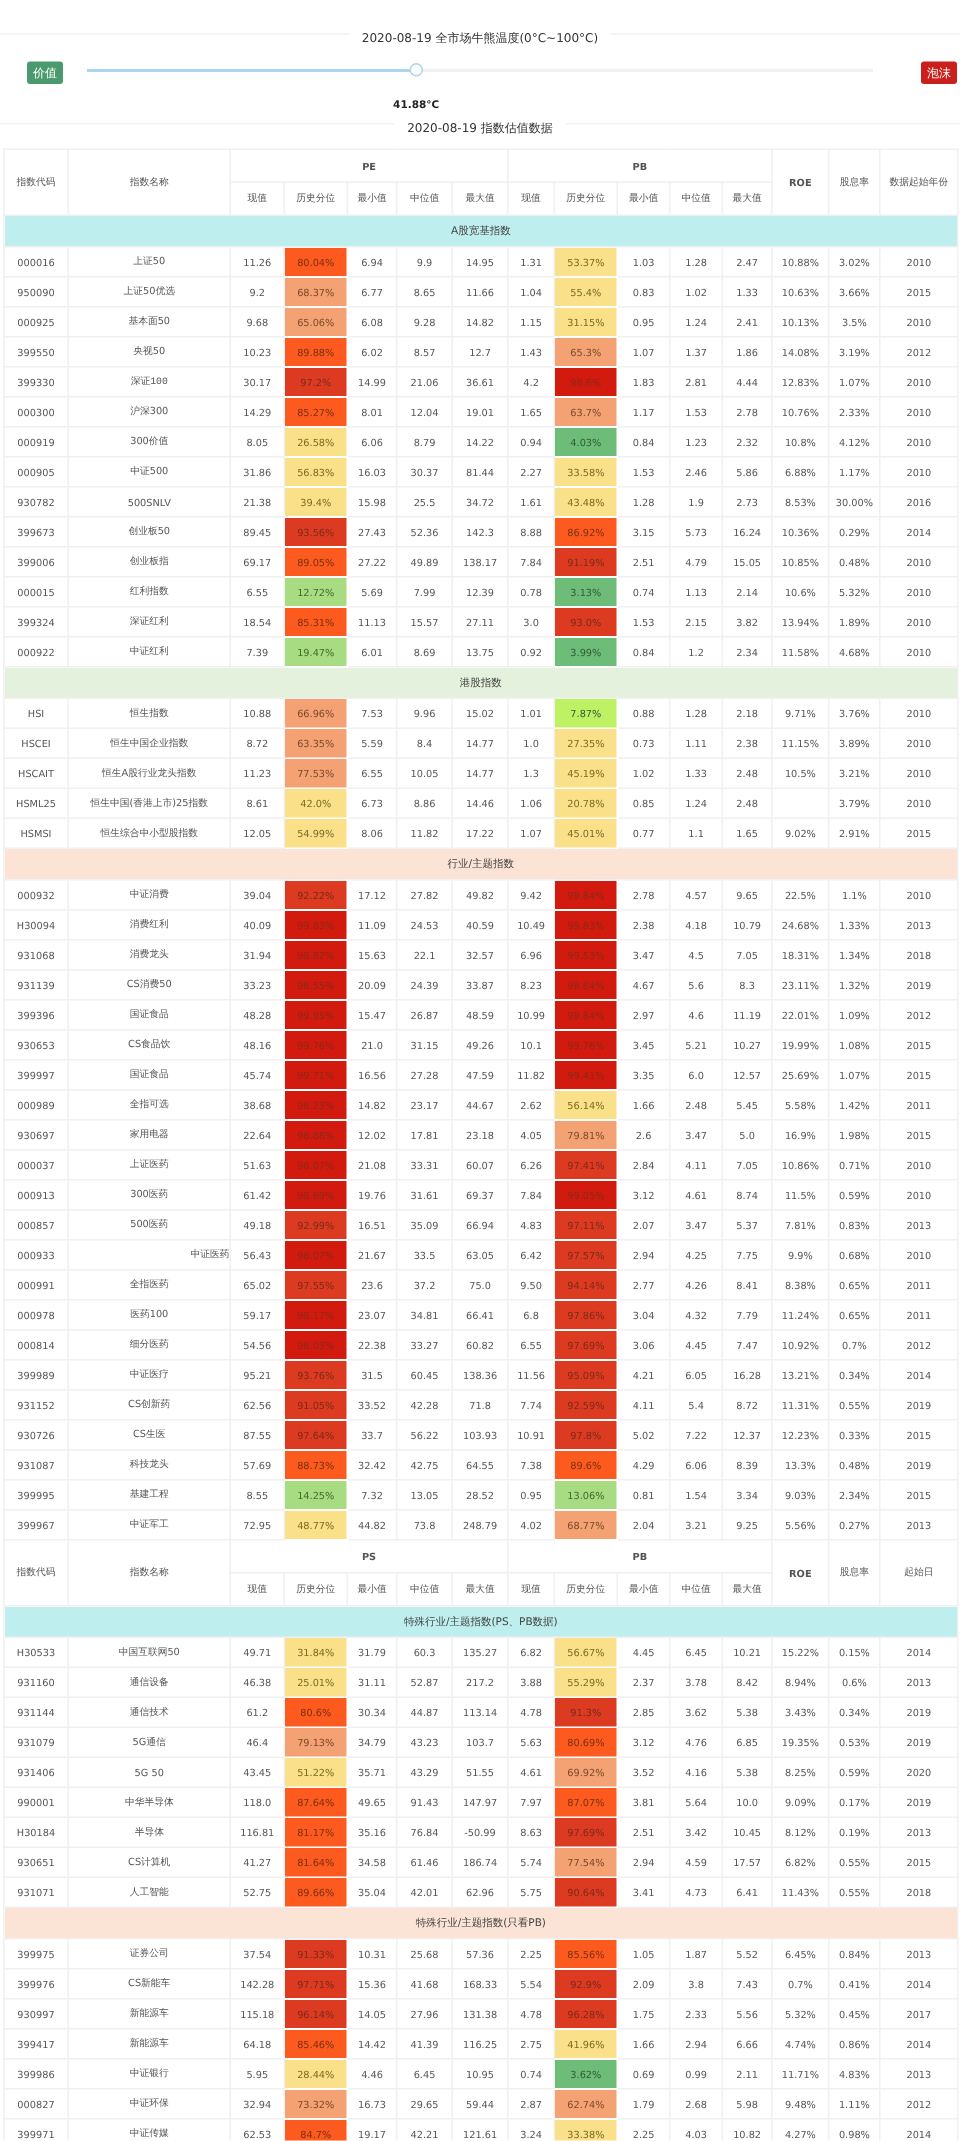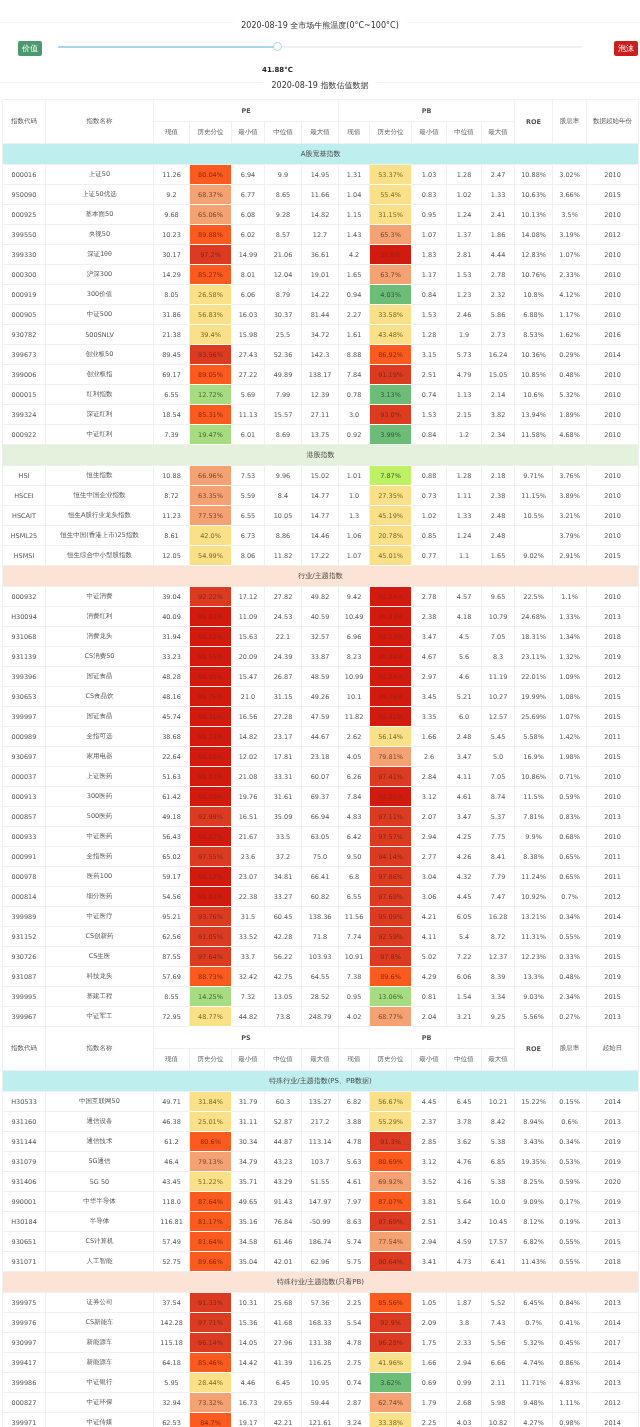--- a/index.html
+++ b/index.html
@@ -221,21 +221,21 @@
         <td style="background: rgb(251, 224, 138); color: rgb(122, 106, 32); border-color: rgb(255, 255, 255);">39.4%</td>
         <td>15.98</td>
         <td>25.5</td>
         <td>34.72</td>
         <td>1.61</td>
         <td style="background: rgb(251, 224, 138); color: rgb(122, 106, 32); border-color: rgb(255, 255, 255);">43.48%</td>
         <td>1.28</td>
         <td>1.9</td>
         <td>2.73</td>
         <td>8.53%</td>
-        <td>1.62%</td>
+        <td>30.00%</td>
         <td>2016</td>
       </tr>
       <tr>
         <td>399673</td>
         <td style="color: rgb(85, 85, 85);">创业板50</td>
         <td>89.45</td>
         <td style="background: rgb(220, 59, 33); color: rgb(122, 42, 26); border-color: rgb(255, 255, 255);">93.56%</td>
         <td>27.43</td>
         <td>52.36</td>
         <td>142.3</td>
@@ -606,21 +606,21 @@
         <td style="background: rgb(220, 59, 33); color: rgb(122, 42, 26); border-color: rgb(255, 255, 255);">97.11%</td>
         <td>2.07</td>
         <td>3.47</td>
         <td>5.37</td>
         <td>7.81%</td>
         <td>0.83%</td>
         <td>2013</td>
       </tr>
       <tr>
         <td>000933</td>
-        <td style="color: rgb(85, 85, 85);">中证医药</td>
+        <td style="color: rgb(85, 85, 85); text-align: right;">中证医药</td>
         <td>56.43</td>
         <td style="background: rgb(210, 26, 14); color: rgb(138, 42, 26); border-color: rgb(255, 255, 255);">98.07%</td>
         <td>21.67</td>
         <td>33.5</td>
         <td>63.05</td>
         <td>6.42</td>
         <td style="background: rgb(220, 59, 33); color: rgb(122, 42, 26); border-color: rgb(255, 255, 255);">97.57%</td>
         <td>2.94</td>
         <td>4.25</td>
         <td>7.75</td>
@@ -920,21 +920,21 @@
         <td>2.51</td>
         <td>3.42</td>
         <td>10.45</td>
         <td>8.12%</td>
         <td>0.19%</td>
         <td>2013</td>
       </tr>
       <tr>
         <td>930651</td>
         <td style="color: rgb(85, 85, 85);">CS计算机</td>
-        <td>57.49</td>
+        <td>41.27</td>
         <td style="background: rgb(252, 90, 30); color: rgb(122, 48, 16); border-color: rgb(255, 255, 255);">81.64%</td>
         <td>34.58</td>
         <td>61.46</td>
         <td>186.74</td>
         <td>5.74</td>
         <td style="background: rgb(244, 161, 115); color: rgb(122, 74, 42); border-color: rgb(255, 255, 255);">77.54%</td>
         <td>2.94</td>
         <td>4.59</td>
         <td>17.57</td>
         <td>6.82%</td>

